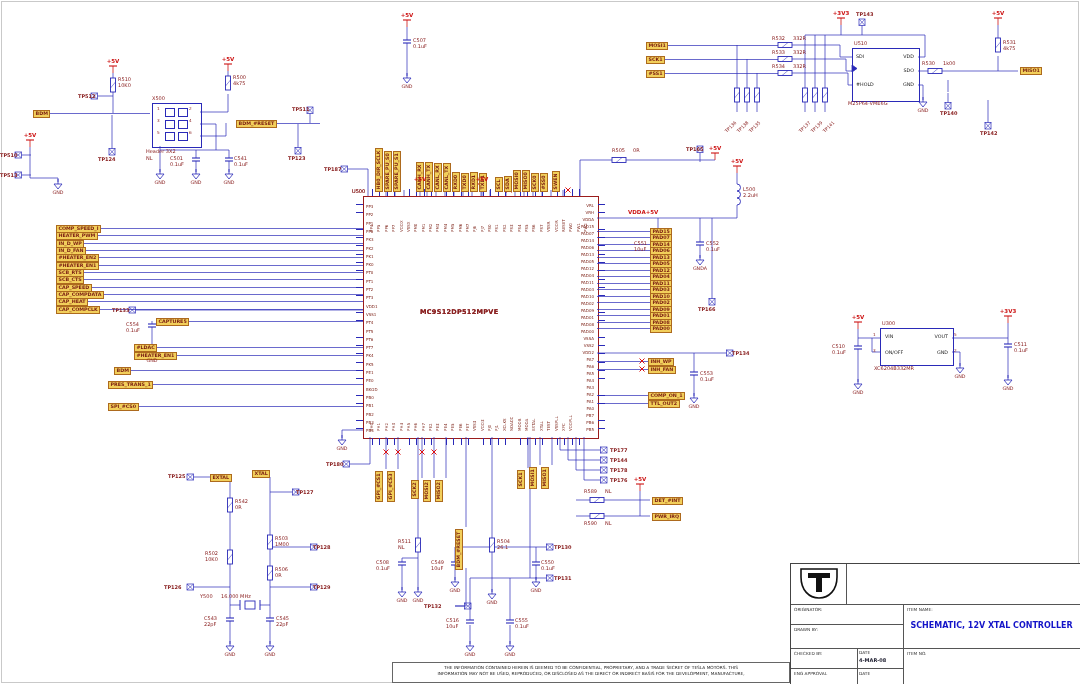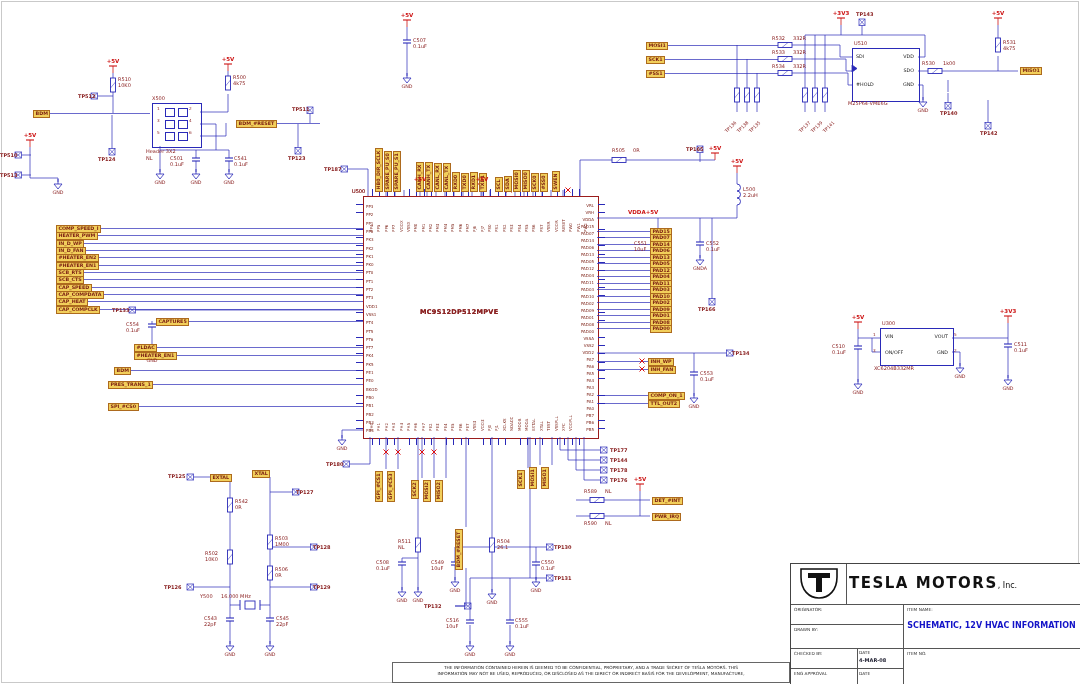--- a/index.html
+++ b/index.html
@@ -600,37 +600,36 @@
   <div class="strip h" style="left:372px;top:189px;width:219px;"></div>
   <div class="strip h" style="left:372px;top:438px;width:219px;"></div>
 
   <div class="tb">
     <div class="tb-logo">
       <svg width="44" height="34" viewBox="0 0 44 34">
         <path d="M4,2 h36 v8 c0,13 -8,21 -18,21 c-10,0 -18,-8 -18,-21 z" fill="none" stroke="#111" stroke-width="1.6"></path>
         <path d="M11,6 h22 v5 h-8 v14 h-6 v-14 h-8 z" fill="#111"></path>
       </svg>
     </div>
-    <div class="tb-company"><span>TESLA MOTORS</span><span class="tb-inc">, Inc.</span></div>
     <div class="hl" style="left:0;top:40px;width:289px;height:1px;"></div>
     <div class="hl" style="left:0;top:60px;width:112px;height:1px;"></div>
     <div class="hl" style="left:0;top:84px;width:289px;height:1px;"></div>
     <div class="hl" style="left:0;top:104px;width:112px;height:1px;"></div>
     <div class="hl" style="left:112px;top:40px;width:1px;height:81px;"></div>
     <div class="hl" style="left:66px;top:84px;width:1px;height:37px;"></div>
     <div class="hl" style="left:55px;top:0;width:1px;height:40px;"></div>
     <div class="tbl" style="left:3px;top:43px;">ORIGINATOR:</div>
     <div class="tbl" style="left:3px;top:63px;">DRAWN BY:</div>
     <div class="tbl" style="left:3px;top:87px;">CHECKED BY:</div>
     <div class="tbl" style="left:3px;top:107px;">ENG APPROVAL</div>
     <div class="tbl" style="left:68px;top:86px;">DATE</div>
     <div class="tbd" style="left:68px;top:93px;">4-MAR-08</div>
     <div class="tbl" style="left:68px;top:107px;">DATE</div>
     <div class="tbl" style="left:116px;top:43px;">ITEM NAME:</div>
-    <div class="tb-title">SCHEMATIC, 12V HVAC INFORMATION</div>
+    <div class="tb-title">SCHEMATIC, 12V XTAL CONTROLLER</div>
     <div class="tbl" style="left:116px;top:87px;">ITEM NO.</div>
   </div>
 
   <div class="disc">
     <div>THE INFORMATION CONTAINED HEREIN IS DEEMED TO BE CONFIDENTIAL, PROPRIETARY, AND A TRADE SECRET OF TESLA MOTORS.  THIS</div>
     <div>INFORMATION MAY NOT BE USED, REPRODUCED, OR DISCLOSED AS THE DIRECT OR INDIRECT BASIS FOR THE DEVELOPMENT, MANUFACTURE,</div>
   </div>
 <div class="bx" style="left: 152px; top: 103px; width: 48px; height: 43px;"></div>
     <div class="bx" style="left: 165px; top: 108px; width: 8px; height: 7px;"></div>
     <div class="bx" style="left: 178px; top: 108px; width: 8px; height: 7px;"></div>

